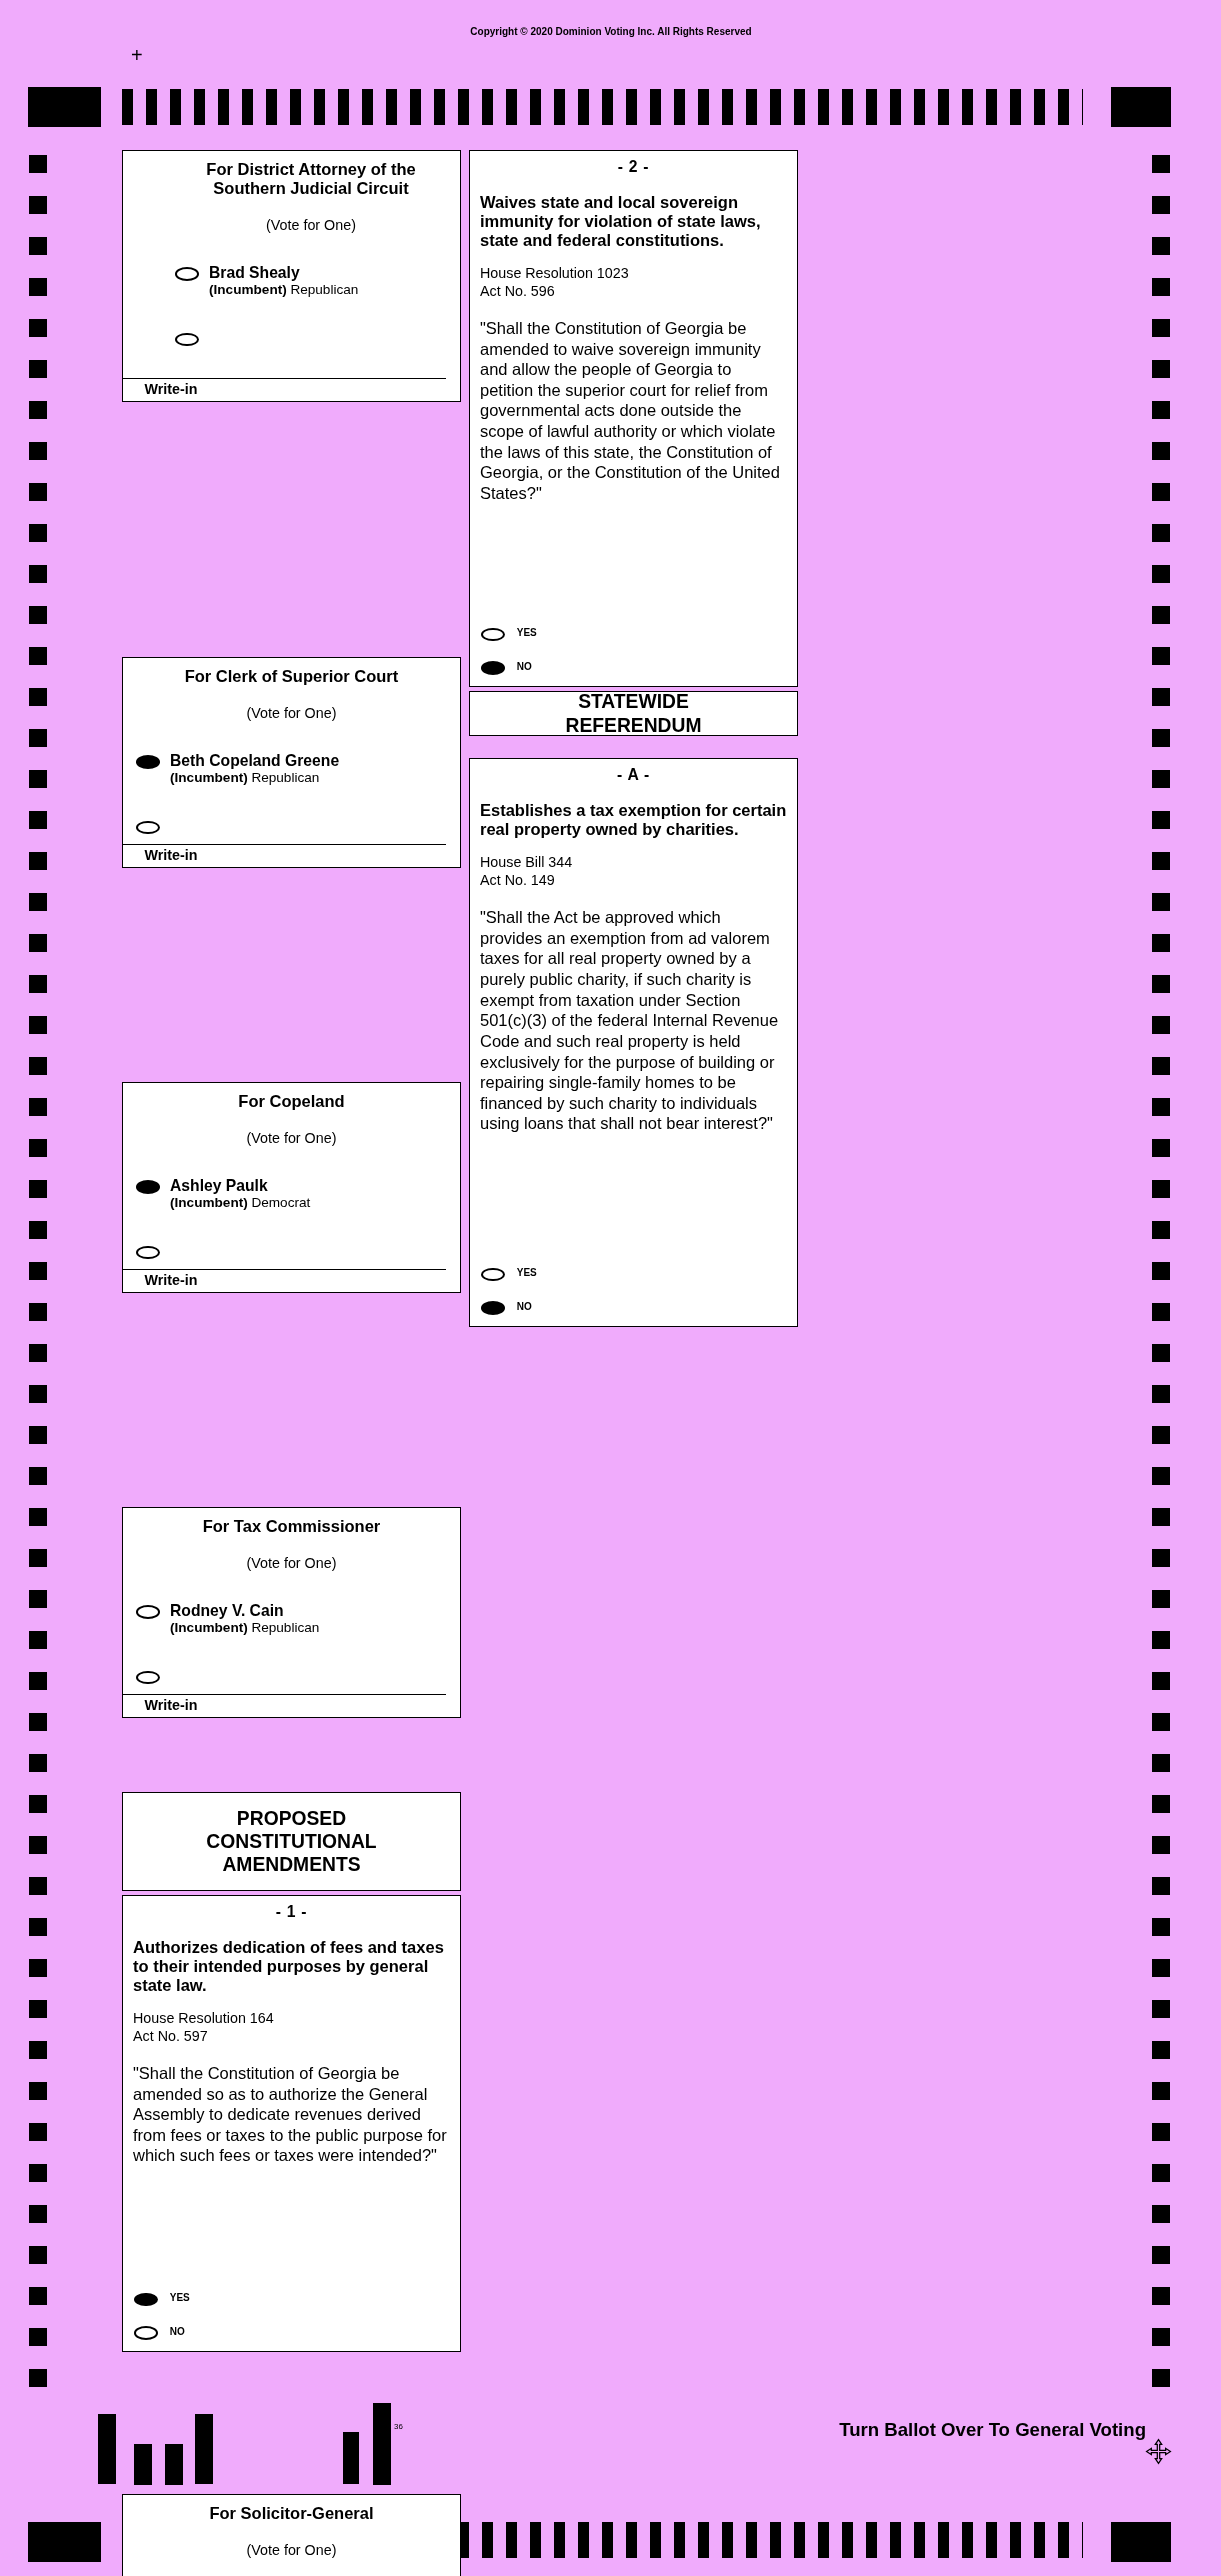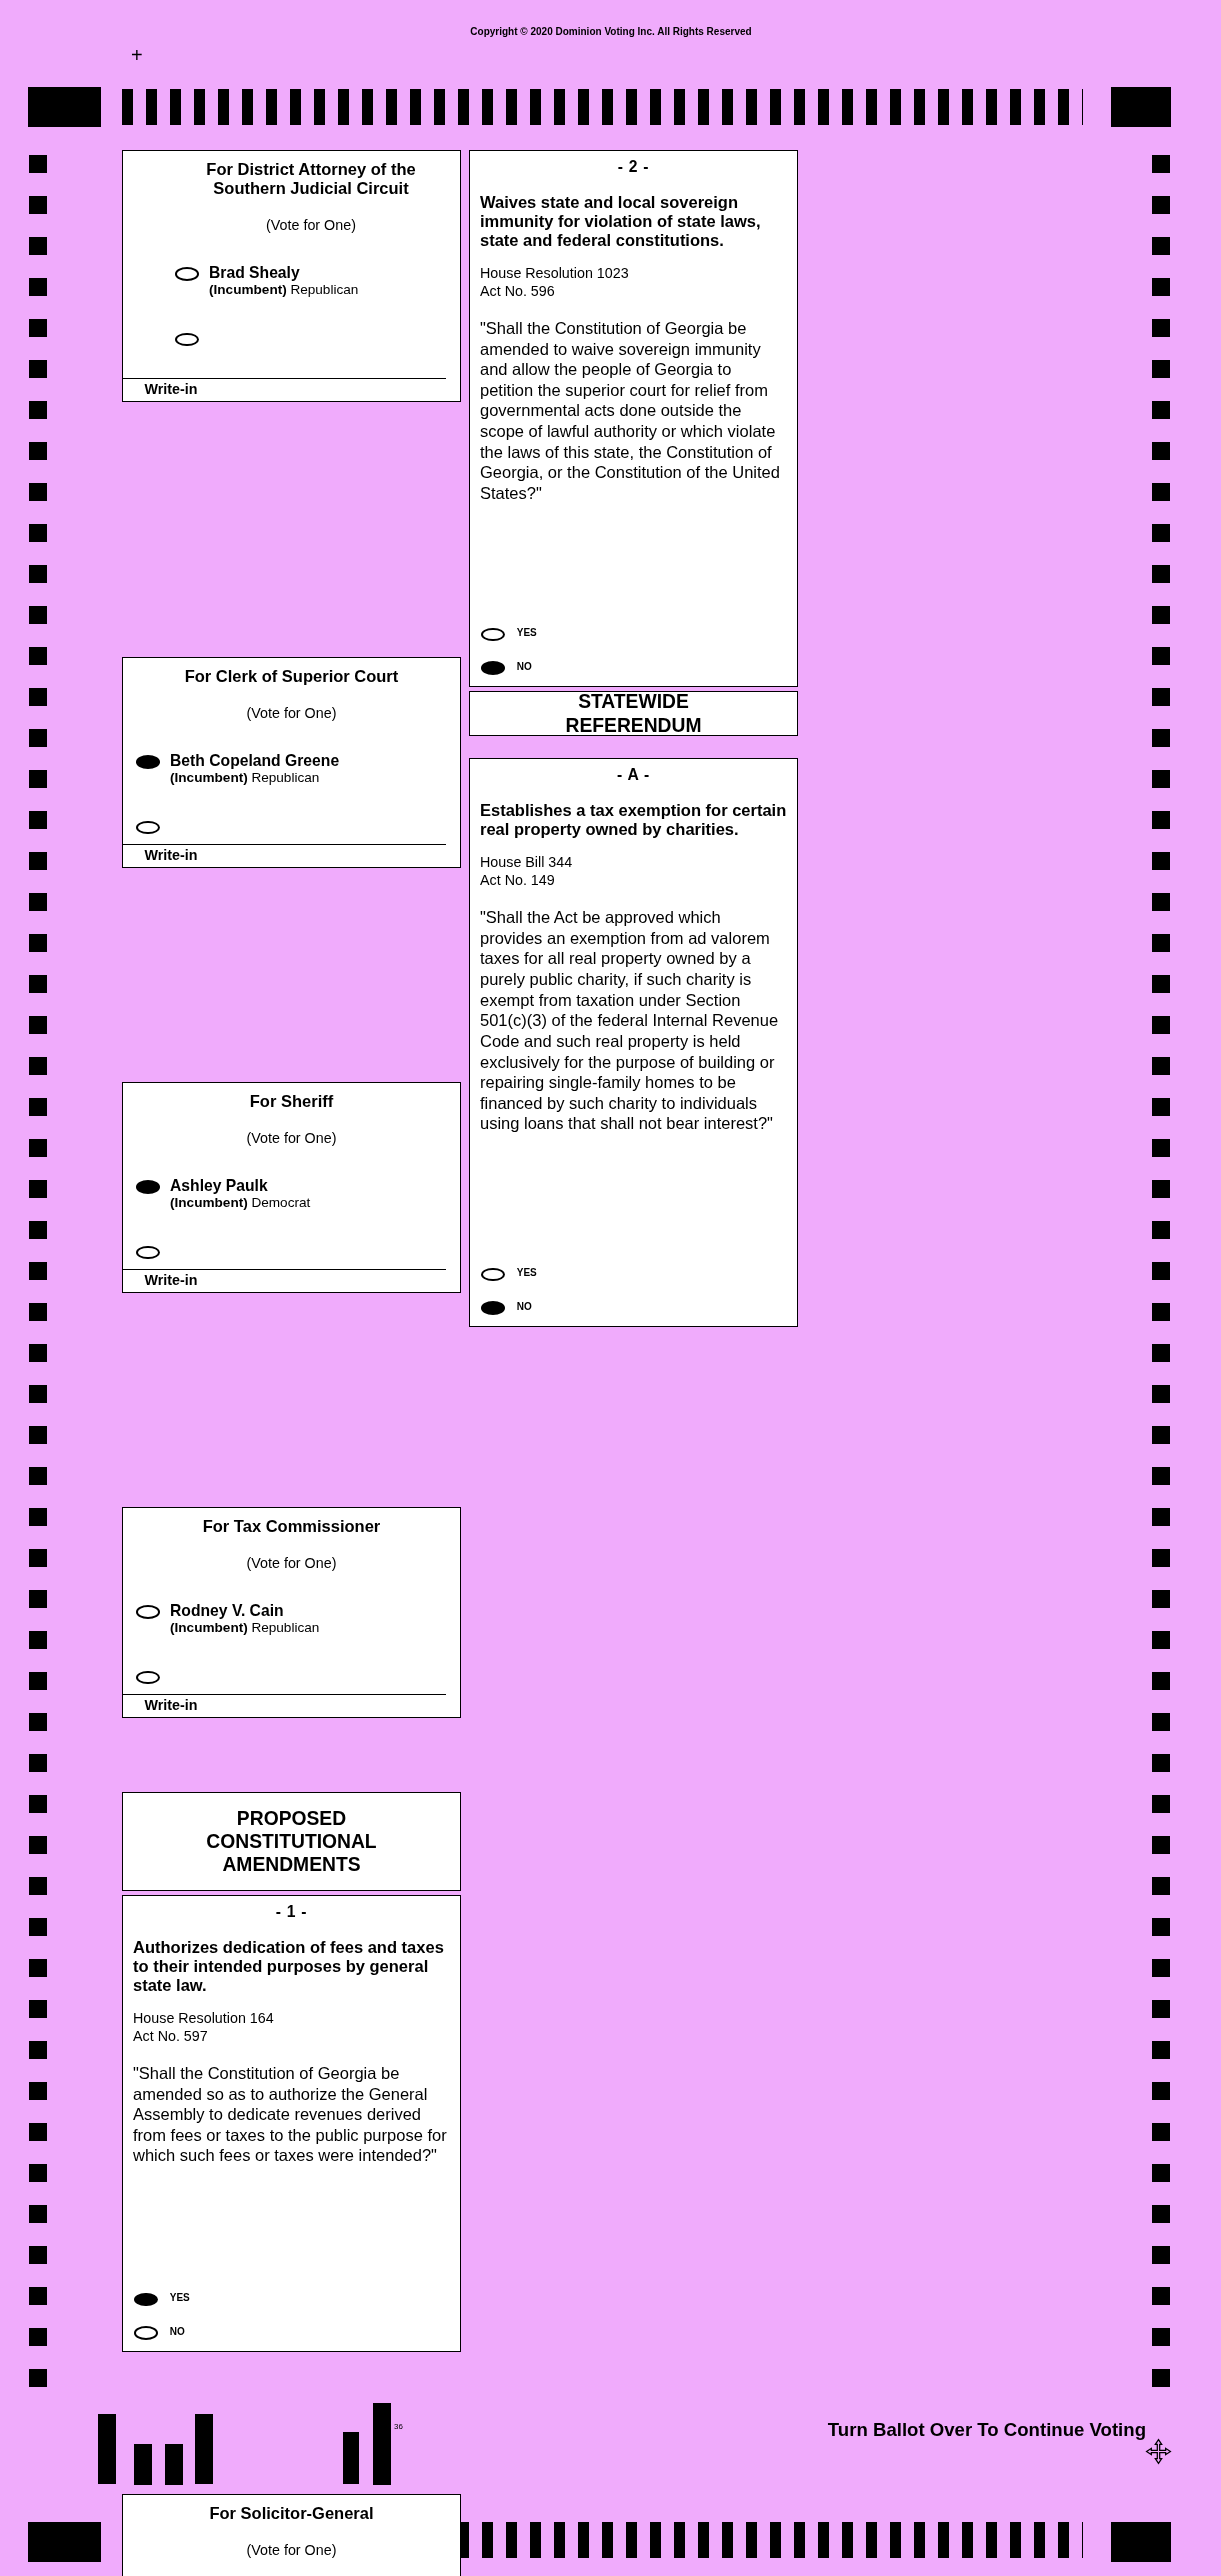--- a/index.html
+++ b/index.html
@@ -118,21 +118,21 @@
     </div>
     <div class="cand-row">
       <span class="oval"></span>
     </div>
     <div class="writein">
       <div class="writein-label">Write-in</div>
     </div>
   </div>
 
   <div class="bbox col-l cbox" style="top:619px; height:211px;">
-    <div class="c-title">For Sheriff</div>
+    <div class="c-title">For Copeland</div>
     <div class="c-votefor">(Vote for One)</div>
     <div class="cand-row">
       <span class="oval filled"></span>
       <span class="cand-text">
         <div class="cand-name">Ashley Paulk</div>
         <div class="cand-detail"><b>(Incumbent)</b><span>Democrat</span></div>
       </span>
     </div>
     <div class="cand-row">
       <span class="oval"></span>
@@ -260,21 +260,21 @@
   </div>
 
   <div class="code-bar" style="left:98px; top:2414px; width:18px; height:70px;"></div>
   <div class="code-bar" style="left:134px; top:2444px; width:18px; height:41px;"></div>
   <div class="code-bar" style="left:165px; top:2444px; width:18px; height:41px;"></div>
   <div class="code-bar" style="left:195px; top:2414px; width:18px; height:70px;"></div>
   <div class="code-bar" style="left:343px; top:2432px; width:15.7px; height:52px;"></div>
   <div class="code-bar" style="left:373px; top:2403px; width:18px; height:82px;"></div>
   <div class="code-number">36</div>
 
-  <div class="footer-instruction">Turn Ballot Over To Continue Voting</div>
+  <div class="footer-instruction">Turn Ballot Over To General Voting</div>
 
   <div class="reg-mark">
     <svg width="27" height="27" viewBox="0 0 34 34">
       <path d="M17 2 L21 8 L18.5 8 L18.5 15.5 L26 15.5 L26 13 L32 17 L26 21 L26 18.5 L18.5 18.5 L18.5 26 L21 26 L17 32 L13 26 L15.5 26 L15.5 18.5 L8 18.5 L8 21 L2 17 L8 13 L8 15.5 L15.5 15.5 L15.5 8 L13 8 Z" fill="none" stroke="#000" stroke-width="1.6"></path>
     </svg>
   </div>
 
 </div>
 
 

